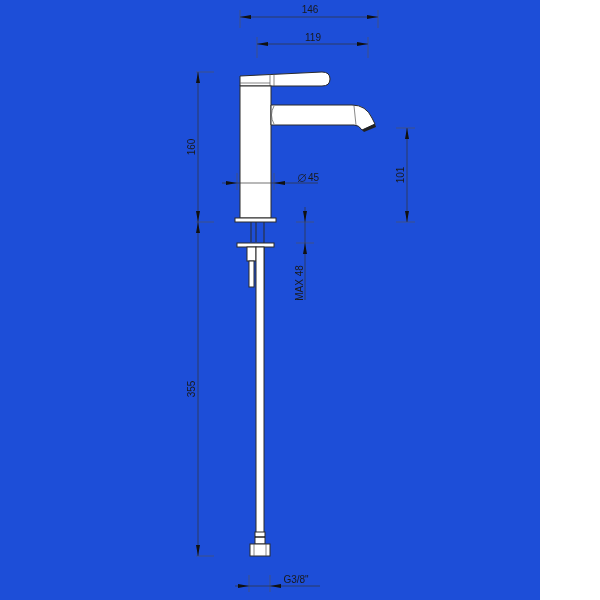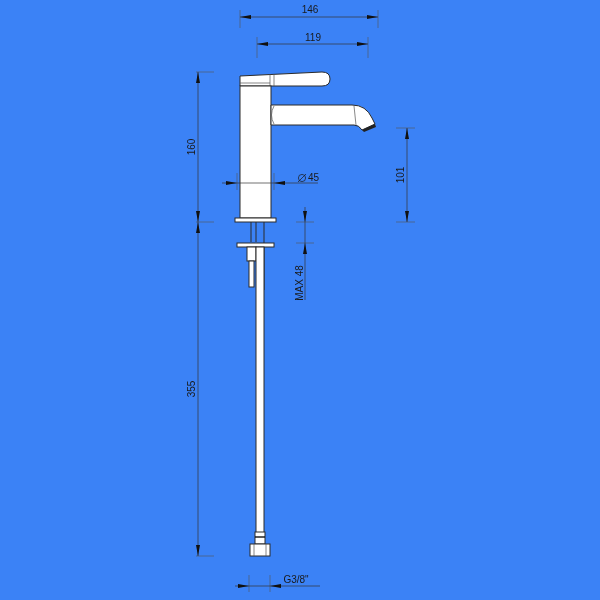--- a/index.html
+++ b/index.html
@@ -1,16 +1,16 @@
 <!DOCTYPE html>
 <html><head>
 <meta charset="utf-8">
 <style>
   html, body { margin: 0; padding: 0; background: #ffffff; }
-  #canvas { position: relative; width: 600px; height: 600px; background: #3b82f6; overflow: hidden; }
+  #canvas { position: relative; width: 540px; height: 600px; background: #1d4ed8; overflow: hidden; }
   svg { position: absolute; left: 0; top: 0; }
   .dim-text { font-family: "Liberation Sans", sans-serif; font-size: 10px; fill: #1a1a1a; }
   .outline { fill: #ffffff; stroke: #2a2a2a; stroke-width: 1; }
   .thin { fill: none; stroke: #555555; stroke-width: 0.7; }
   .dimline { fill: none; stroke: #333333; stroke-width: 0.7; }
   .ext { fill: none; stroke: #555555; stroke-width: 0.6; }
   .arrow { fill: #111111; stroke: none; }
 </style>
 </head>
 <body>

